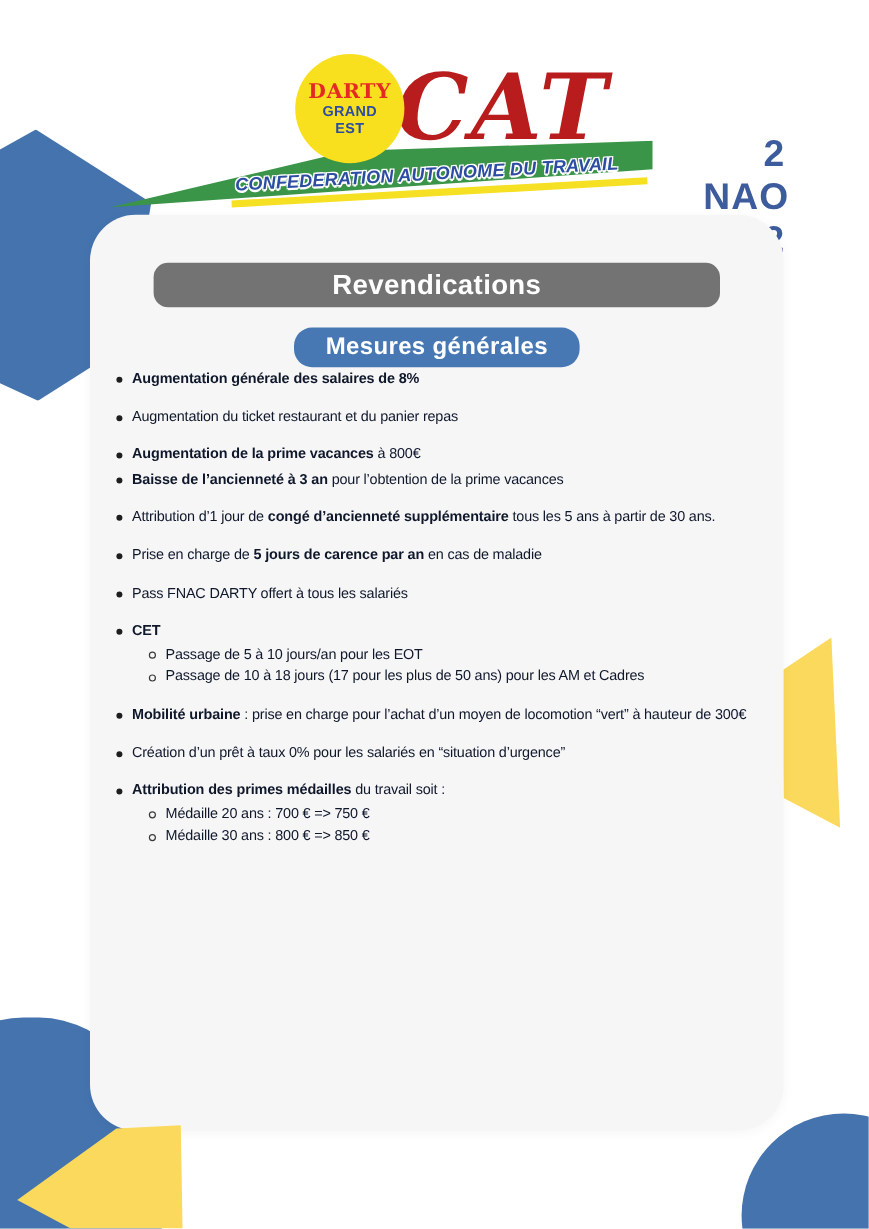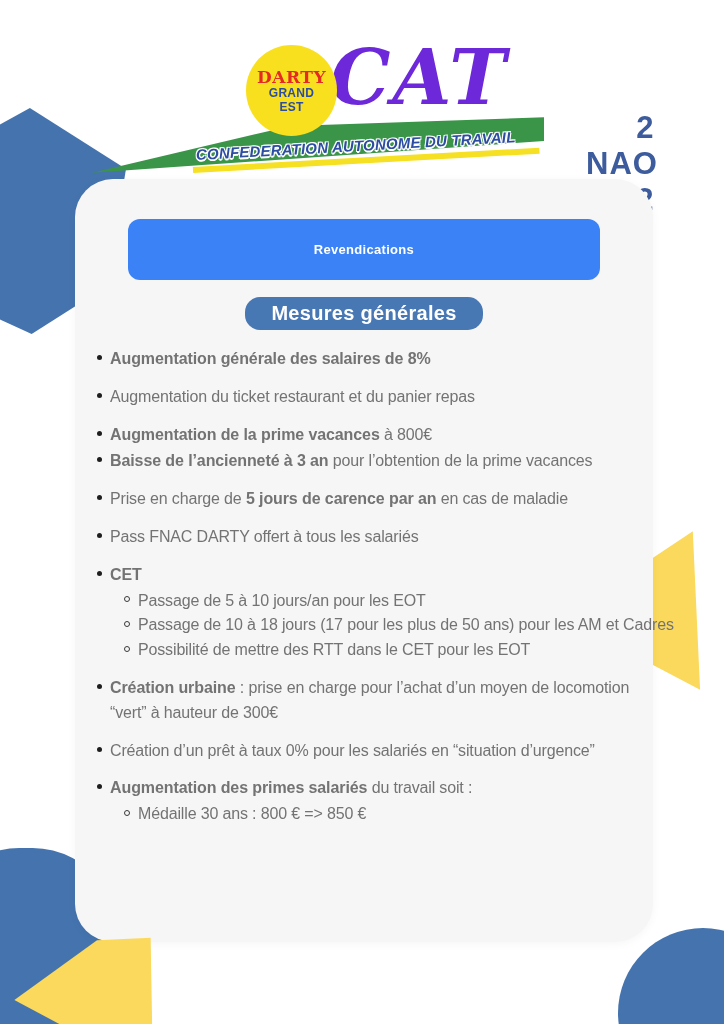--- a/index.html
+++ b/index.html
@@ -20,47 +20,47 @@
   
   .logo{position:absolute;left:0;top:0;width:724px;height:210px;}
   .green-hill{position:absolute;left:92px;top:116px;width:452px;height:66px;background:#3b9549;
     clip-path:polygon(0% 86%,44% 15%,100% 2%,100% 38%);z-index:1;}
   .yellow-strip{position:absolute;left:193px;top:167px;width:347px;height:6px;background:#f5e023;
     transform:rotate(-3.2deg);transform-origin:left center;z-index:1;}
   .banner-text{position:absolute;left:196px;top:146px;width:340px;z-index:2;
     transform:rotate(-3.2deg);transform-origin:left center;
     font-size:15px;font-weight:bold;font-style:italic;color:#2c4da1;letter-spacing:.2px;white-space:nowrap;
     text-shadow:-1px -1px 0 #fff,1px -1px 0 #fff,-1px 1px 0 #fff,1px 1px 0 #fff,0 2px 0 #fff;}
-  .cat-word{position:absolute;left:330px;top:40px;z-index:2;
+  .cat-word{position:absolute;left:330px;top:52px;z-index:2;
     font-family:"DejaVu Serif",serif;font-style:italic;font-weight:bold;
-    font-size:76px;line-height:1;color:#6d28d9;letter-spacing:2px;
+    font-size:76px;line-height:1;color:#b91c1c;letter-spacing:2px;
     text-shadow:-2px -2px 0 #fff,2px -2px 0 #fff,-2px 2px 0 #fff,2px 2px 0 #fff;}
   .logo-circle{position:absolute;left:246px;top:45px;width:91px;height:91px;border-radius:50%;
     background:#f8e01f;z-index:3;display:flex;flex-direction:column;align-items:center;justify-content:center;
     text-align:left;padding-top:2px;box-sizing:border-box;}
   .darty{font-family:"DejaVu Serif",serif;font-weight:bold;color:#e52a24;font-size:17px;letter-spacing:.5px;line-height:1.1;}
   .grandest{font-weight:bold;color:#2c4da1;font-size:12px;line-height:1.15;letter-spacing:.3px;}
 
   
   .nao{position:absolute;left:586px;top:110px;display:flex;color:#3d5c9d;z-index:2;}
   .nao .na{font-size:31px;font-weight:bold;letter-spacing:1px;margin-top:36px;line-height:36px;}
   .nao .col{display:flex;flex-direction:column;text-align:center;}
   .nao .col span{font-size:31px;font-weight:bold;line-height:36px;}
 
   
   .card{position:absolute;left:75px;top:179px;width:578px;height:763px;background:#f6f6f7;
     border-radius:38px;box-shadow:0 2px 10px rgba(0,0,0,.04);z-index:2;box-sizing:border-box;
     padding-top:40px;}
-  .big-btn{width:472px;height:61px;margin:0 auto;background:#3b82f6;border-radius:12px;
-    display:flex;align-items:center;justify-content:center;color:#fff;font-weight:bold;font-size:13px;letter-spacing:.3px;}
+  .big-btn{width:472px;height:37px;margin:0 auto;background:#737373;border-radius:12px;
+    display:flex;align-items:center;justify-content:center;color:#fff;font-weight:bold;font-size:23px;letter-spacing:.3px;}
   .pill{width:fit-content;margin:17px auto 0;background:#4878b4;border-radius:15px;
     padding:5px 26px;color:#fff;font-weight:bold;font-size:20px;letter-spacing:.3px;}
 
   
-  .list{margin-top:17px;padding:0 14px 0 21px;color:#737373;font-size:16px;letter-spacing:-.15px;line-height:1.55;}
+  .list{padding:0 14px 0 21px;color:#0f172a;font-size:12px;letter-spacing:-.15px;line-height:1.55;}
   .item{display:flex;margin-bottom:13px;}
   .item.tight{margin-bottom:2px;}
   .dot{flex:0 0 14px;position:relative;}
   .dot::before{content:"";position:absolute;left:1px;top:8px;width:5px;height:5px;border-radius:50%;background:#1e1e1e;}
   .txt{flex:1;}
   .txt b{font-weight:bold;letter-spacing:-.1px;}
   .sublist{margin-top:1px;}
   .subitem{display:flex;white-space:nowrap;}
   .ring{flex:0 0 16px;margin-left:12px;position:relative;}
   .ring::before{content:"";position:absolute;left:2px;top:7.5px;width:4px;height:4px;border-radius:50%;
@@ -114,54 +114,58 @@
         <div class="item tight">
           <span class="dot"></span>
           <div class="txt"><b>Augmentation de la prime vacances</b><span> à 800€</span></div>
         </div>
         <div class="item">
           <span class="dot"></span>
           <div class="txt"><b>Baisse de l’ancienneté à 3 an</b><span> pour l’obtention de la prime vacances</span></div>
         </div>
         <div class="item">
           <span class="dot"></span>
+          <div class="txt"><span>Attribution d’1 jour de </span><b>congé d’ancienneté supplémentaire</b><span> tous les 5 ans à partir de 30 ans.</span></div>
+        </div>
+        <div class="item">
+          <span class="dot"></span>
           <div class="txt"><span>Prise en charge de </span><b>5 jours de carence par an</b><span> en cas de maladie</span></div>
         </div>
         <div class="item">
           <span class="dot"></span>
           <div class="txt"><span>Pass FNAC DARTY offert à tous les salariés</span></div>
         </div>
         <div class="item">
           <span class="dot"></span>
           <div class="txt"><b>CET</b><div class="sublist">
               <div class="subitem">
                 <span class="ring"></span>
                 <span>Passage de 5 à 10 jours/an pour les EOT</span>
               </div>
               <div class="subitem">
                 <span class="ring"></span>
                 <span>Passage de 10 à 18 jours (17 pour les plus de 50 ans) pour les AM et Cadres</span>
               </div>
-              <div class="subitem">
-                <span class="ring"></span>
-                <span>Possibilité de mettre des RTT dans le CET pour les EOT</span>
-              </div>
             </div></div>
         </div>
         <div class="item">
           <span class="dot"></span>
-          <div class="txt"><b>Création urbaine</b><span> : prise en charge pour l’achat d’un moyen de locomotion “vert” à hauteur de 300€</span></div>
+          <div class="txt"><b>Mobilité urbaine</b><span> : prise en charge pour l’achat d’un moyen de locomotion “vert” à hauteur de 300€</span></div>
         </div>
         <div class="item">
           <span class="dot"></span>
           <div class="txt"><span>Création d’un prêt à taux 0% pour les salariés en “situation d’urgence”</span></div>
         </div>
         <div class="item">
           <span class="dot"></span>
-          <div class="txt"><b>Augmentation des primes salariés</b><span> du travail soit :</span><div class="sublist">
+          <div class="txt"><b>Attribution des primes médailles</b><span> du travail soit :</span><div class="sublist">
+              <div class="subitem">
+                <span class="ring"></span>
+                <span>Médaille 20 ans : 700 € =&gt; 750 €</span>
+              </div>
               <div class="subitem">
                 <span class="ring"></span>
                 <span>Médaille 30 ans : 800 € =&gt; 850 €</span>
               </div>
             </div></div>
         </div>
       </div>
   </div>
 
 </div>

